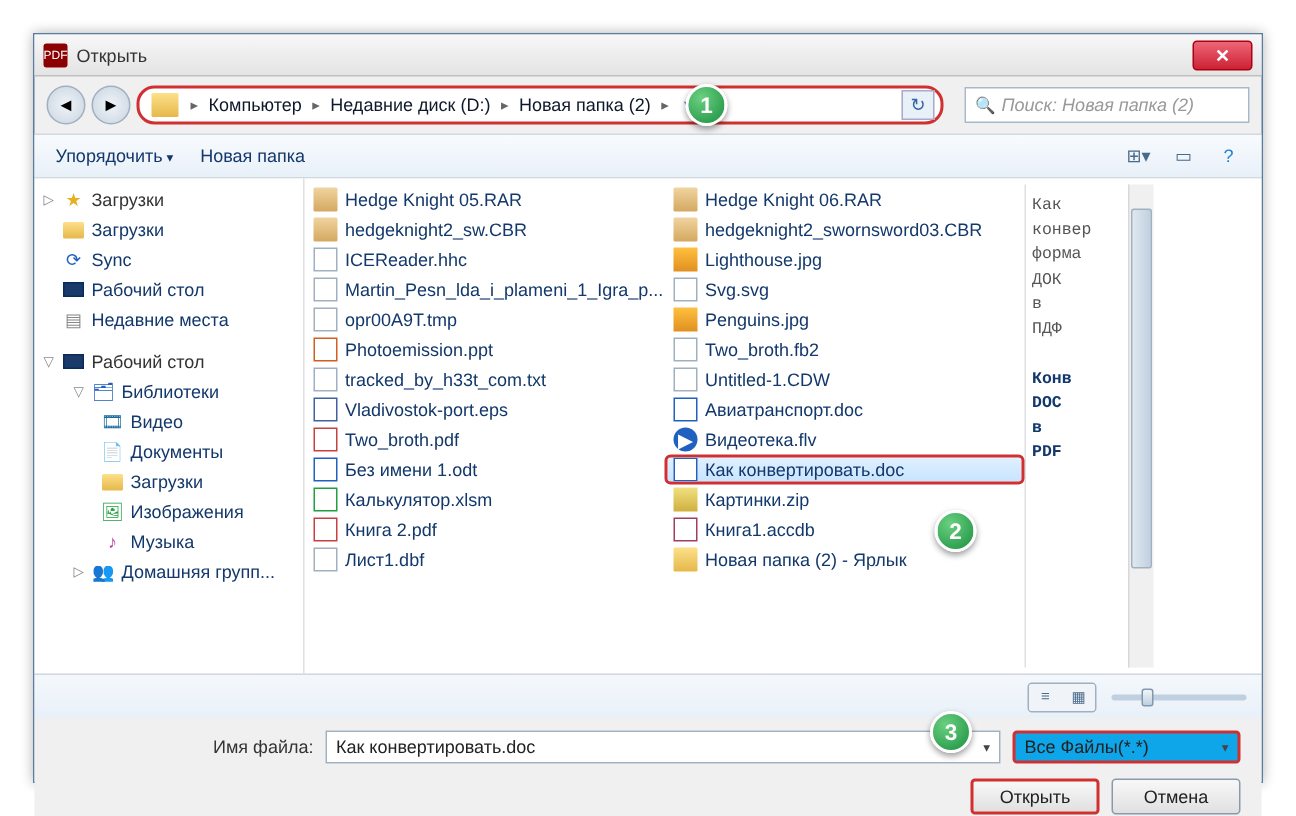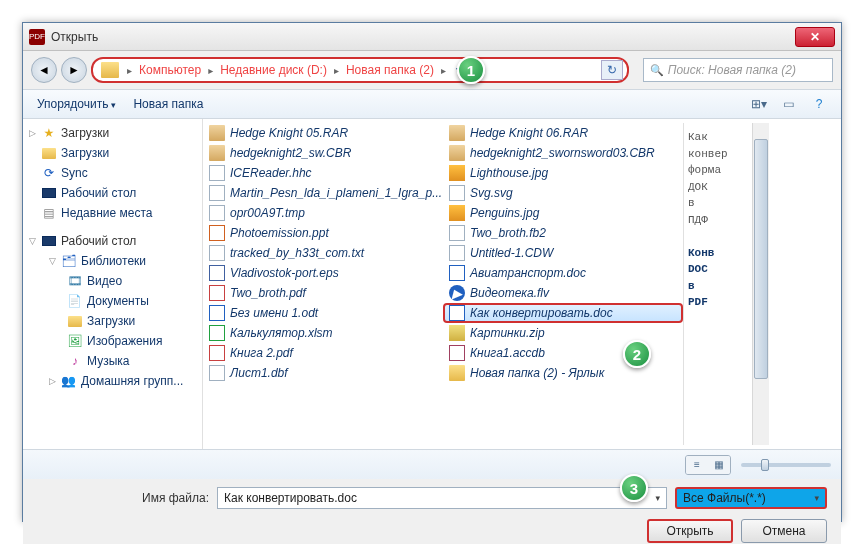--- a/index.html
+++ b/index.html
@@ -9,21 +9,21 @@
     
     .titlebar { height: 28px; background: linear-gradient(#f7f7f7, #e4e4e4); display: flex; align-items: center; padding: 0 6px; border-bottom: 1px solid #c0c0c0; }
     .titlebar-icon { width: 16px; height: 16px; background: #8b0000; color: #fff; font-size: 8px; display: flex; align-items: center; justify-content: center; border-radius: 2px; margin-right: 6px; }
     .titlebar-text { flex: 1; color: #333; }
     .close-btn { width: 40px; height: 20px; background: linear-gradient(#e67, #c23); border: 1px solid #a01; border-radius: 3px; display: flex; align-items: center; justify-content: center; color: #fff; font-weight: bold; cursor: pointer; }
     
     .navbar { height: 38px; display: flex; align-items: center; padding: 4px 8px; gap: 4px; }
     .nav-btn { width: 26px; height: 26px; border-radius: 50%; background: radial-gradient(#f0f4f8, #c8d4e0); border: 1px solid #a0b0c0; cursor: pointer; display: flex; align-items: center; justify-content: center; }
     .breadcrumb-wrap { flex: 1; height: 26px; display: flex; align-items: center; border: 2px solid #d03030; border-radius: 12px; background: #fff; padding: 0 4px; position: relative; }
     .bc-icon { width: 18px; height: 16px; background: linear-gradient(#fce08a, #e6b84a); border-radius: 1px; margin: 0 4px; }
-    .bc-seg { display: flex; align-items: center; color: #ef4444; padding: 0 3px; }
+    .bc-seg { display: flex; align-items: center; color: #0f172a; padding: 0 3px; }
     .bc-arrow { color: #666; padding: 0 4px; font-size: 10px; }
     .bc-refresh { width: 22px; height: 20px; border: 1px solid #aac; background: #e8f0f8; margin-left: auto; display: flex; align-items: center; justify-content: center; color: #36a; }
     .bc-dd { color: #36a; padding: 0 6px; }
     .search-box { width: 190px; height: 24px; border: 1px solid #a8b8c8; background: #fff; margin-left: 10px; padding: 0 6px; color: #999; font-style: italic; display: flex; align-items: center; }
     .search-box::before { content: "🔍"; font-style: normal; font-size: 11px; margin-right: 4px; }
     
     .toolbar { height: 30px; background: linear-gradient(#f8fbfe, #e8f0f8); border-top: 1px solid #d0d8e0; border-bottom: 1px solid #d0d8e0; display: flex; align-items: center; padding: 0 10px; }
     .tb-link { color: #13386b; padding: 0 14px 0 4px; cursor: pointer; }
     .tb-link.dd::after { content: " ▾"; font-size: 9px; }
     .tb-right { margin-left: auto; display: flex; gap: 6px; align-items: center; }
@@ -43,21 +43,21 @@
     .ic-desk { background: #1a3a6a; width: 14px; height: 10px; border: 1px solid #0a2a5a; }
     .ic-recent { color: #888; }
     .ic-lib { color: #2060c0; }
     .ic-vid { color: #1a6a9a; }
     .ic-doc { color: #c08020; }
     .ic-img { color: #20a040; }
     .ic-mus { color: #c040a0; }
     .ic-home { color: #20a060; }
     
     .filelist { flex: 1; display: flex; padding: 4px 0; overflow: hidden; position: relative; }
-    .file-col { width: 240px; font-style: italic; }
+    .file-col { width: 240px; }
     .file-item { display: flex; align-items: center; padding: 2px 6px; color: #13386b; cursor: pointer; white-space: nowrap; overflow: hidden; }
     .file-item.selected { background: linear-gradient(#e0f0ff, #c8e4ff); border: 2px solid #d03030; border-radius: 4px; padding: 0 4px; position: relative; }
     .file-item .fic { width: 16px; height: 16px; margin-right: 5px; display: inline-flex; align-items: center; justify-content: center; font-size: 13px; flex-shrink: 0; }
     .fi-rar { background: linear-gradient(#f0d4a0, #d4a860); border-radius: 1px; width: 14px; height: 16px; font-size: 7px; color: #6a4a1a; align-items: flex-end; }
     .fi-img { background: linear-gradient(#ffc040, #e09020); width: 14px; height: 14px; }
     .fi-txt { background: #fff; border: 1px solid #a0b0c0; width: 13px; height: 15px; }
     .fi-pdf { background: #fff; border: 1px solid #c84040; width: 13px; height: 15px; color: #c84040; font-size: 7px; }
     .fi-ppt { background: #fff; border: 1px solid #d06020; width: 13px; height: 15px; }
     .fi-eps { background: #fff; border: 1px solid #4060a0; width: 13px; height: 15px; color: #c04040; font-size: 8px; }
     .fi-doc { background: #fff; border: 1px solid #2060c0; width: 13px; height: 15px; color: #2060c0; font-size: 8px; }

